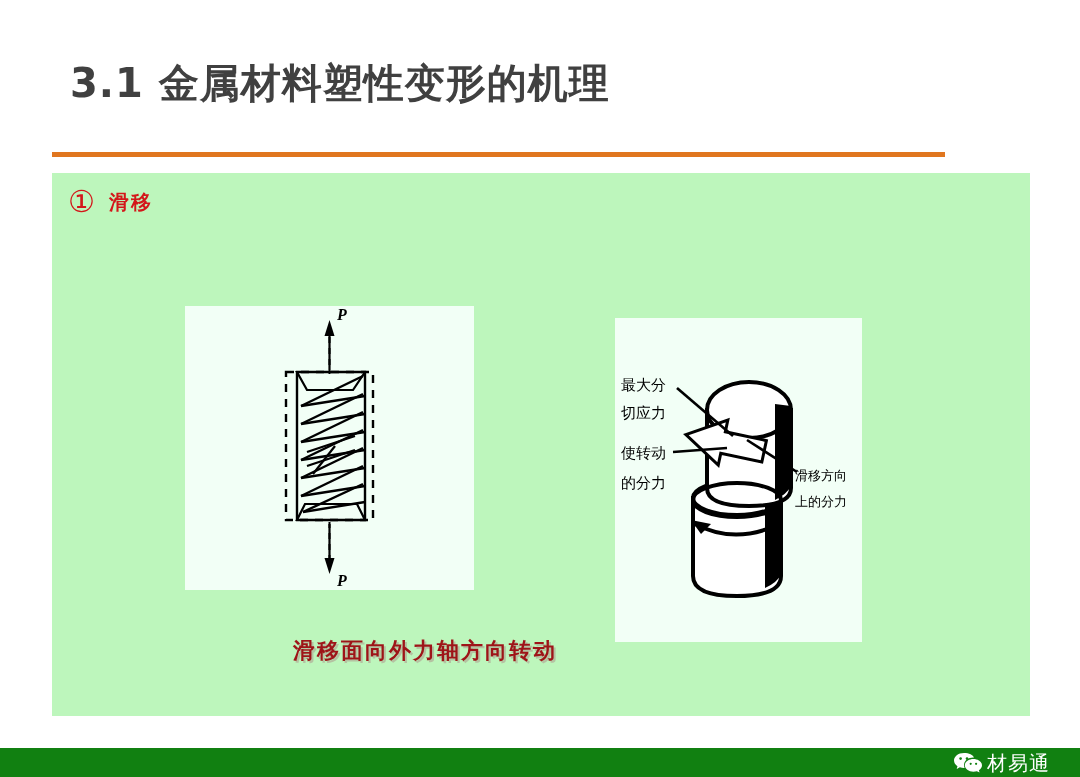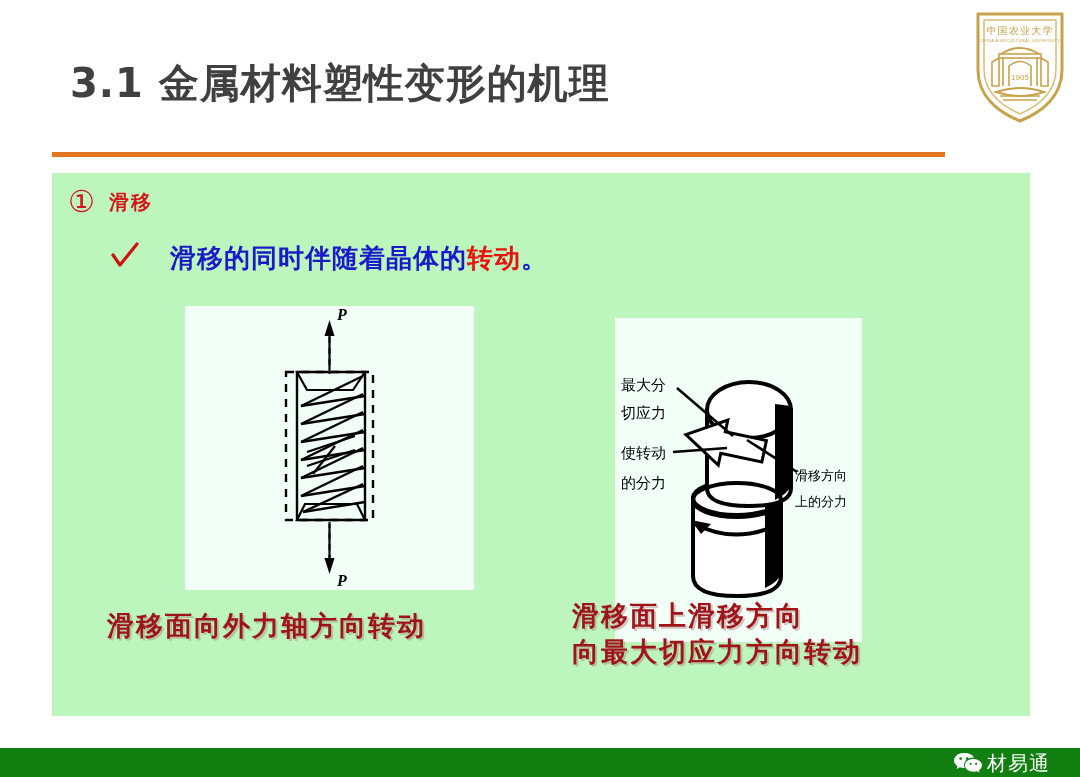--- a/index.html
+++ b/index.html
@@ -128,26 +128,27 @@
     width: 247px;
     height: 324px;
   }
   .figure-box svg { display: block; width: 100%; height: 100%; }
 
   
   .caption {
     position: absolute;
     font-family: "DejaVu Sans", "Liberation Sans", sans-serif;
     font-weight: bold;
-    font-size: 27px;
+    font-size: 22px;
     color: #9e1418;
     text-shadow: 2px 2px 0 rgba(170,130,130,0.45);
     letter-spacing: 2px;
-    text-align: left;
+    text-align: right;
     white-space: nowrap;
+    margin-top: 28px;
   }
   #caption-left {
     left: 55px;
     top: 435px;
     width: 450px;
   }
   #caption-right {
     left: 520px;
     top: 425px;
     width: 400px;
@@ -181,62 +182,29 @@
     line-height: 1;
   }
 </style>
 </head>
 <body>
 
 <div id="slide-header">
   <div id="page-title">3.1 金属材料塑性变形的机理</div>
   <div id="title-divider"></div>
 
-  <div id="university-logo">
-    <svg viewBox="0 0 100 118" xmlns="http://www.w3.org/2000/svg">
-
-      <path d="M8 6 H92 V62 C92 88 72 104 50 113 C28 104 8 88 8 62 Z" fill="none" stroke="#c8a24a" stroke-width="3"></path>
-      <path d="M14 12 H86 V61 C86 84 68 98 50 106 C32 98 14 84 14 61 Z" fill="none" stroke="#d8bd78" stroke-width="1.5"></path>
-
-      <text x="50" y="26" text-anchor="middle" font-family="'DejaVu Sans',sans-serif" font-size="10" fill="#c8a24a" letter-spacing="1.2">中国农业大学</text>
-
-      <text x="50" y="34" text-anchor="middle" font-family="'Liberation Sans',sans-serif" font-size="4" fill="#c8a24a" letter-spacing="0.4">CHINA AGRICULTURAL UNIVERSITY</text>
-
-      <path d="M31 46 Q50 34 69 46" fill="none" stroke="#c8a24a" stroke-width="2"></path>
-      <rect x="29" y="46" width="42" height="4" fill="none" stroke="#c8a24a" stroke-width="1.6"></rect>
-      <path d="M33 50 V78 M67 50 V78" stroke="#c8a24a" stroke-width="1.6" fill="none"></path>
-      <path d="M39 78 V58 Q50 49 61 58 V78" fill="none" stroke="#c8a24a" stroke-width="1.6"></path>
-
-      <path d="M22 54 L29 50 V78 H22 Z M78 54 L71 50 V78 H78 Z" fill="none" stroke="#c8a24a" stroke-width="1.6"></path>
-
-      <text x="50" y="72" text-anchor="middle" font-family="'Liberation Sans',sans-serif" font-size="8" fill="#c8a24a">1905</text>
-
-      <path d="M26 84 Q50 76 74 84 Q50 92 26 84 Z" fill="none" stroke="#c8a24a" stroke-width="2"></path>
-      <path d="M30 88 H70 M33 92 H67" stroke="#c8a24a" stroke-width="1.4"></path>
-    </svg>
-  </div>
 </div>
 
 <div id="content-panel">
 
   <div id="bullet-heading">
     <span class="circle-num">①</span>
     <span id="bullet-heading-text">滑移</span>
   </div>
 
-  <div id="sub-bullet">
-    <span id="check-icon">
-      <svg viewBox="0 0 30 28" xmlns="http://www.w3.org/2000/svg">
-        <path d="M3 13 L10 23 L27 2" fill="none" stroke="#cc1111" stroke-width="3.2" stroke-linecap="round" stroke-linejoin="round"></path>
-      </svg>
-    </span>
-    <span id="sub-bullet-text">
-      <span>滑移的同时伴随着晶体的</span><span class="hl">转动</span><span>。</span>
-    </span>
-  </div>
 
   <div class="figure-box" id="figure-left-box">
     <svg viewBox="0 0 289 284" xmlns="http://www.w3.org/2000/svg">
       <g stroke="#000000" fill="none" stroke-width="2.2">
 
         <line x1="144.5" y1="20" x2="144.5" y2="68" stroke-dasharray="6 5" stroke-width="2"></line>
         <line x1="144.5" y1="64" x2="144.5" y2="24"></line>
         <polygon points="144.5,14 139.5,30 149.5,30" fill="#000000" stroke="none"></polygon>
 
         <line x1="144.5" y1="216" x2="144.5" y2="262" stroke-dasharray="6 5" stroke-width="2"></line>
@@ -318,24 +286,20 @@
         <text x="6" y="110">使转动</text>
         <text x="6" y="140">的分力</text>
         <text x="180" y="132" font-size="13">滑移方向</text>
         <text x="180" y="158" font-size="13">上的分力</text>
       </g>
     </svg>
   </div>
 
   <div class="caption" id="caption-left">滑移面向外力轴方向转动</div>
 
-  <div class="caption" id="caption-right">
-    <div>滑移面上滑移方向</div>
-    <div>向最大切应力方向转动</div>
-  </div>
 </div>
 
 <div id="footer-bar"></div>
 <div id="footer-brand">
   <span id="wechat-icon">
     <svg viewBox="0 0 30 24" xmlns="http://www.w3.org/2000/svg">
       <path d="M11 2 C5 2 1 5.6 1 9.6 C1 11.9 2.4 13.9 4.5 15.2 L3.6 18 L6.9 16.3
                C8.1 16.7 9.5 16.9 11 16.9 C11.2 16.9 11.4 16.9 11.6 16.9
                C11.2 16 11 15 11 14 C11 9.8 15.1 6.5 20.2 6.5 C20.5 6.5 20.8 6.5 21.1 6.6
                C20.1 3.9 15.9 2 11 2 Z" fill="#ffffff"></path>

